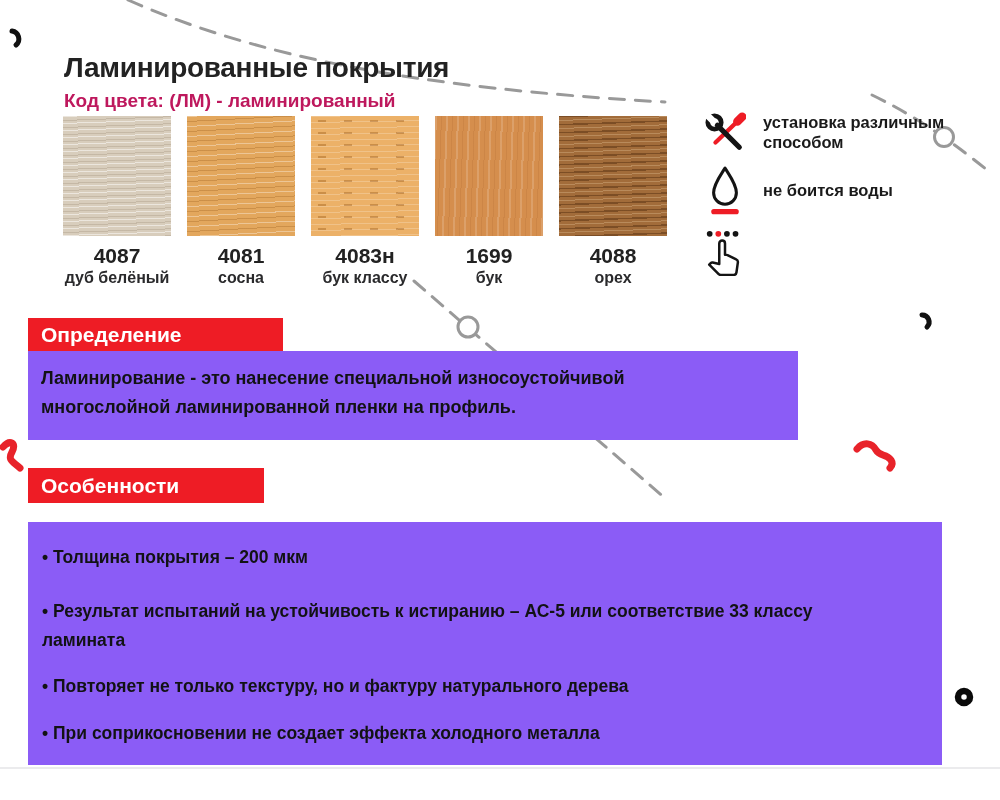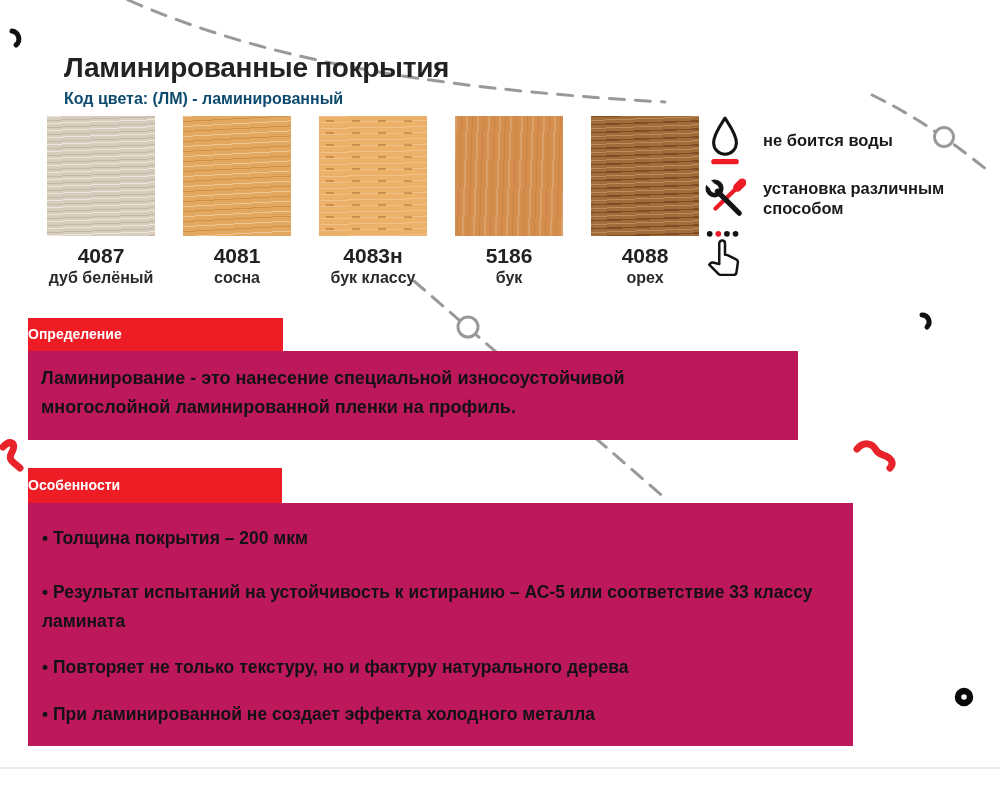--- a/index.html
+++ b/index.html
@@ -3,52 +3,52 @@
 <meta charset="utf-8">
 <style>
   html,body{margin:0;padding:0;background:#fff;}
   .canvas{position:relative;width:1000px;height:800px;background:#ffffff;overflow:hidden;
           font-family:Liberation Sans, sans-serif;color:#1c1c1e;}
   .decor{position:absolute;inset:0;z-index:0;}
   .layer{position:absolute;z-index:1;}
 
   
   .title{left:64px;top:52px;font-size:28px;font-weight:bold;letter-spacing:-0.3px;color:#222;}
-  .subtitle{left:64px;top:90px;font-size:16px;font-weight:600;color:#0c4a6e;}
+  .subtitle{left:64px;top:90px;font-size:19px;font-weight:600;color:#be185d;}
   .subtitle .bold{font-weight:bold;}
 
   
-  .swatch-row{left:47px;top:116px;display:flex;gap:28px;}
+  .swatch-row{left:63px;top:116px;display:flex;gap:16px;}
   .swatch-col{width:108px;text-align:center;}
   .swatch{width:108px;height:120px;}
   .swatch-code{margin-top:9px;font-size:21px;font-weight:bold;color:#222;line-height:1.05;}
   .swatch-name{margin-top:2px;font-size:16px;font-weight:600;color:#2a2a2c;line-height:1.1;}
 
   .tex-oak{background-image:repeating-linear-gradient(178deg,rgba(255,255,255,.5) 0 1px,rgba(0,0,0,0) 1px 4px,rgba(120,100,75,.20) 4px 5px,rgba(0,0,0,0) 5px 7px);}
   .tex-pine{background-image:repeating-linear-gradient(177deg,rgba(255,255,255,.35) 0 1px,rgba(0,0,0,0) 1px 5px,rgba(150,90,25,.30) 5px 6px,rgba(0,0,0,0) 6px 10px);}
   .tex-beech-n{background-image:radial-gradient(ellipse 7px 2.2px at 11px 5px,rgba(150,85,20,.38) 58%,rgba(0,0,0,0) 62%),repeating-linear-gradient(179deg,rgba(255,255,255,.22) 0 1px,rgba(0,0,0,0) 1px 6px);background-size:26px 12px,100% 100%;}
   .tex-beech{background-image:repeating-linear-gradient(92deg,rgba(255,255,255,.16) 0 2px,rgba(0,0,0,0) 2px 6px,rgba(140,70,20,.12) 6px 7px,rgba(0,0,0,0) 7px 11px);}
   .tex-walnut{background-image:repeating-linear-gradient(178deg,rgba(70,35,8,.42) 0 1.5px,rgba(0,0,0,0) 1.5px 4px,rgba(255,230,190,.25) 4px 5px,rgba(0,0,0,0) 5px 8px);}
 
   
   .benefits{left:703px;top:112px;width:262px;display:flex;flex-direction:column;}
   .benefit{display:flex;align-items:center;gap:16px;}
   .benefit + .benefit{margin-top:10px;}
   .benefit .icon{width:44px;flex:0 0 44px;display:flex;justify-content:center;}
   .benefit .label{font-size:16.5px;font-weight:600;line-height:20px;color:#1a1a1a;}
 
   
-  .sec-header{height:33px;background:#ee1c25;color:#fff;font-size:14px;font-weight:bold;
-              line-height:33px;box-sizing:border-box;}
+  .sec-header{height:33px;background:#ee1c25;color:#fff;font-size:21px;font-weight:bold;
+              line-height:33px;padding-left:13px;box-sizing:border-box;}
   .hdr-def{left:28px;top:318px;width:255px;}
-  .hdr-feat{left:28px;top:468px;width:254px;height:35px;line-height:35px;}
-  .graybox{background:#be185d;}
+  .hdr-feat{left:28px;top:468px;width:236px;height:35px;line-height:35px;}
+  .graybox{background:#8b5cf6;}
   .box-def{left:28px;top:351px;width:770px;height:89px;}
   .box-def .body{padding:13px 0 0 13px;width:620px;font-size:18px;font-weight:600;line-height:29px;color:#121214;}
-  .box-feat{left:28px;top:503px;width:825px;height:243px;box-sizing:border-box;}
+  .box-feat{left:28px;top:522px;width:914px;height:243px;box-sizing:border-box;}
   .box-feat ul{list-style:none;margin:0;padding:21px 36px 0 14px;}
   .box-feat li{font-size:17.5px;font-weight:600;line-height:29px;color:#121214;}
   .box-feat li::before{content:"\2022\00a0";}
   .box-feat li:nth-child(2){margin-top:25px;max-width:800px;}
   .box-feat li:nth-child(3){margin-top:17px;}
   .box-feat li:nth-child(4){margin-top:18px;}
 
   .bottom-rule{left:0;top:767px;width:1000px;height:2px;background:#ebebed;}
 </style>
 </head>
@@ -85,51 +85,51 @@
       <div class="swatch-code">4081</div>
       <div class="swatch-name">сосна</div>
     </div>
     <div class="swatch-col">
       <div class="swatch tex-beech-n" style="background-color: rgb(236, 177, 104);"></div>
       <div class="swatch-code">4083н</div>
       <div class="swatch-name">бук классу</div>
     </div>
     <div class="swatch-col">
       <div class="swatch tex-beech" style="background-color: rgb(213, 142, 77);"></div>
-      <div class="swatch-code">5186</div>
+      <div class="swatch-code">1699</div>
       <div class="swatch-name">бук</div>
     </div>
     <div class="swatch-col">
       <div class="swatch tex-walnut" style="background-color: rgb(162, 108, 58);"></div>
       <div class="swatch-code">4088</div>
       <div class="swatch-name">орех</div>
     </div>
   </div>
 
   <div class="layer benefits">
     <div class="benefit">
       <span class="icon">
-        <svg width="38" height="56" viewBox="0 0 40 56">
-          <path d="M20 5 C15 13 8 22 8 31 A12 12 0 0 0 32 31 C32 22 25 13 20 5 Z" fill="#fff" stroke="#141414" stroke-width="3.2" stroke-linejoin="round"></path>
-          <rect x="5.5" y="48" width="29" height="5.5" rx="2.7" fill="#ee1c25"></rect>
-        </svg>
-      </span>
-      <span class="label">не боится воды</span>
-    </div>
-    <div class="benefit">
-      <span class="icon">
         <svg width="42" height="40" viewBox="0 0 44 42">
           <line x1="36" y1="9" x2="12" y2="32" stroke="#ee1c25" stroke-width="4.5" stroke-linecap="round"></line>
           <line x1="40" y1="5" x2="35" y2="10" stroke="#ee1c25" stroke-width="9" stroke-linecap="round"></line>
           <circle cx="11" cy="11" r="7" fill="none" stroke="#141414" stroke-width="5"></circle>
           <line x1="11" y1="11" x2="1" y2="1" stroke="#fff" stroke-width="7" stroke-linecap="round"></line>
           <line x1="14" y1="14" x2="37" y2="37" stroke="#141414" stroke-width="5.5" stroke-linecap="round"></line>
         </svg>
       </span>
       <span class="label">установка различным способом</span>
+    </div>
+    <div class="benefit">
+      <span class="icon">
+        <svg width="38" height="56" viewBox="0 0 40 56">
+          <path d="M20 5 C15 13 8 22 8 31 A12 12 0 0 0 32 31 C32 22 25 13 20 5 Z" fill="#fff" stroke="#141414" stroke-width="3.2" stroke-linejoin="round"></path>
+          <rect x="5.5" y="48" width="29" height="5.5" rx="2.7" fill="#ee1c25"></rect>
+        </svg>
+      </span>
+      <span class="label">не боится воды</span>
     </div>
     <div class="benefit">
       <span class="icon">
         <svg width="44" height="48" viewBox="0 0 46 48">
           <circle cx="7" cy="5" r="3" fill="#141414"></circle>
           <circle cx="16" cy="5" r="3" fill="#ee1c25"></circle>
           <circle cx="25" cy="5" r="3" fill="#141414"></circle>
           <circle cx="34" cy="5" r="3" fill="#141414"></circle>
           <g transform="translate(-3,0) scale(2)">
             <path d="M11.5 6c.83 0 1.5.67 1.5 1.5v6h.76c.19 0 .37.04.54.11l4.54 2.26c.53.22.91.76.91 1.38 0 .06-.01.13-.02.2l-.75 5.27c-.11.73-.69 1.28-1.44 1.28H10.75c-.41 0-.79-.17-1.06-.44l-4.94-4.94.79-.8c.2-.2.48-.33.79-.33.09 0 .16.02.24.03l3.43.72V7.5c0-.83.67-1.5 1.5-1.5z" fill="#fff" stroke="#141414" stroke-width="1.3" stroke-linejoin="round"></path>
@@ -143,18 +143,18 @@
   <div class="layer graybox box-def">
     <div class="body">Ламинирование - это нанесение специальной износоустойчивой многослойной ламинированной пленки на профиль.</div>
   </div>
 
   <div class="layer sec-header hdr-feat">Особенности</div>
   <div class="layer graybox box-feat">
     <ul>
       <li>Толщина покрытия – 200 мкм</li>
       <li>Результат испытаний на устойчивость к истиранию – АС-5 или соответствие 33 классу ламината</li>
       <li>Повторяет не только текстуру, но и фактуру натурального дерева</li>
-      <li>При ламинированной не создает эффекта холодного металла</li>
+      <li>При соприкосновении не создает эффекта холодного металла</li>
     </ul>
   </div>
 
   <div class="layer bottom-rule"></div>
 </div>
 
 </body></html>

